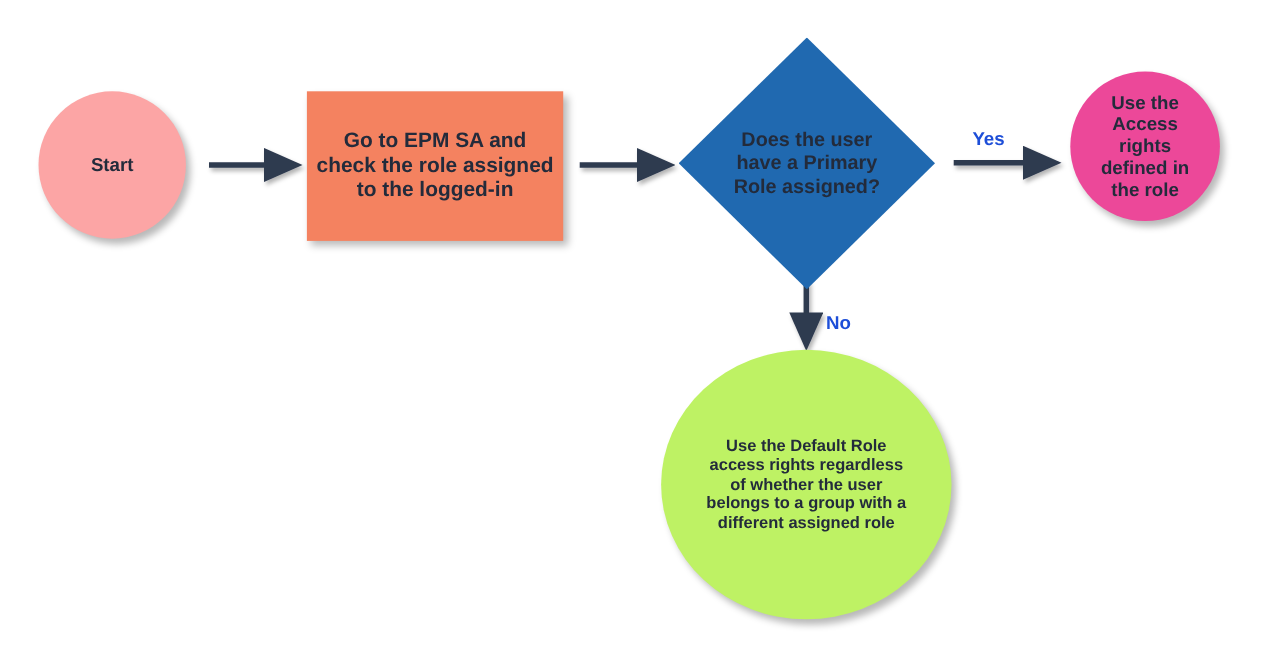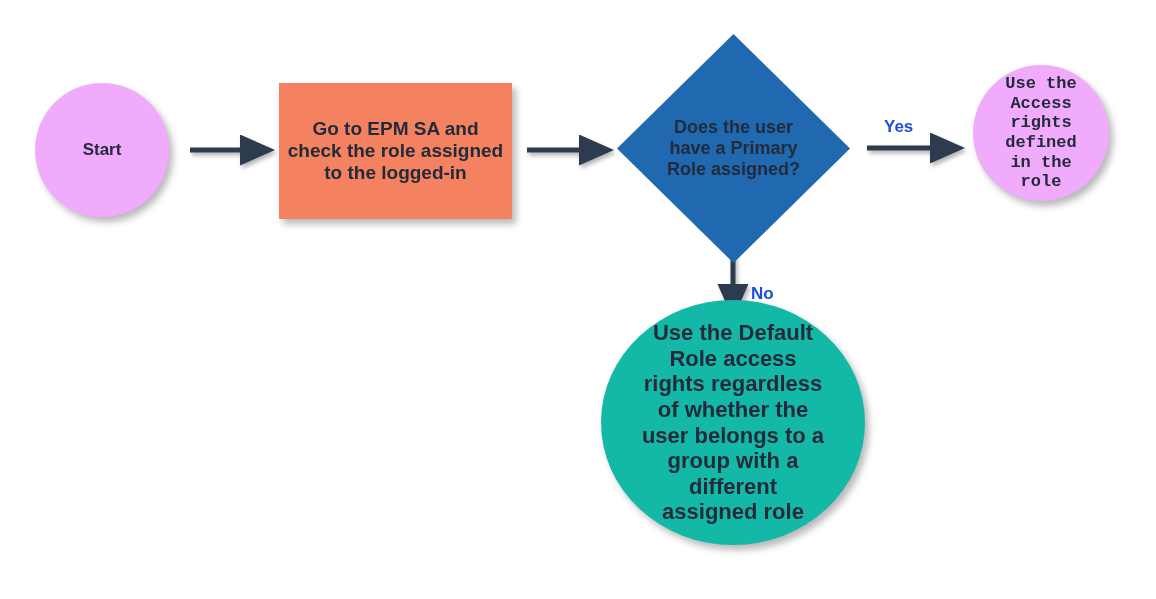--- a/index.html
+++ b/index.html
@@ -33,21 +33,21 @@
     box-sizing: border-box;
   }
 
   
   #start-node {
     left: 35px;
     top: 83px;
     width: 134px;
     height: 134px;
     border-radius: 50%;
-    background: #f0abfc;
+    background: #fca5a5;
     font-size: 17px;
     box-shadow: 4px 5px 7px rgba(0,0,0,0.28);
   }
 
   
   #process-node {
     left: 279px;
     top: 83px;
     width: 233px;
     height: 136px;
@@ -84,36 +84,35 @@
     padding: 0 42px;
   }
 
   
   #yes-node {
     left: 973px;
     top: 65px;
     width: 136px;
     height: 136px;
     border-radius: 50%;
-    background: #f0abfc;
+    background: #ec4899;
     font-size: 17px;
     box-shadow: 4px 5px 7px rgba(0,0,0,0.28);
-    font-family: Liberation Mono, monospace;
   }
   #yes-node .label { padding: 0 18px; }
 
   
   #no-node {
     left: 601px;
-    top: 300px;
+    top: 318px;
     width: 264px;
     height: 245px;
     border-radius: 50%;
-    background: #14b8a6;
-    font-size: 22px;
+    background: #bef264;
+    font-size: 15px;
     box-shadow: 4px 5px 7px rgba(0,0,0,0.28);
   }
   #no-node .label { padding: 0 40px; }
   .edge-label {
     position: absolute;
     color: #1d4ed8;
     font-weight: bold;
     font-size: 17px;
     font-family: "Liberation Sans", sans-serif;
     white-space: nowrap;

